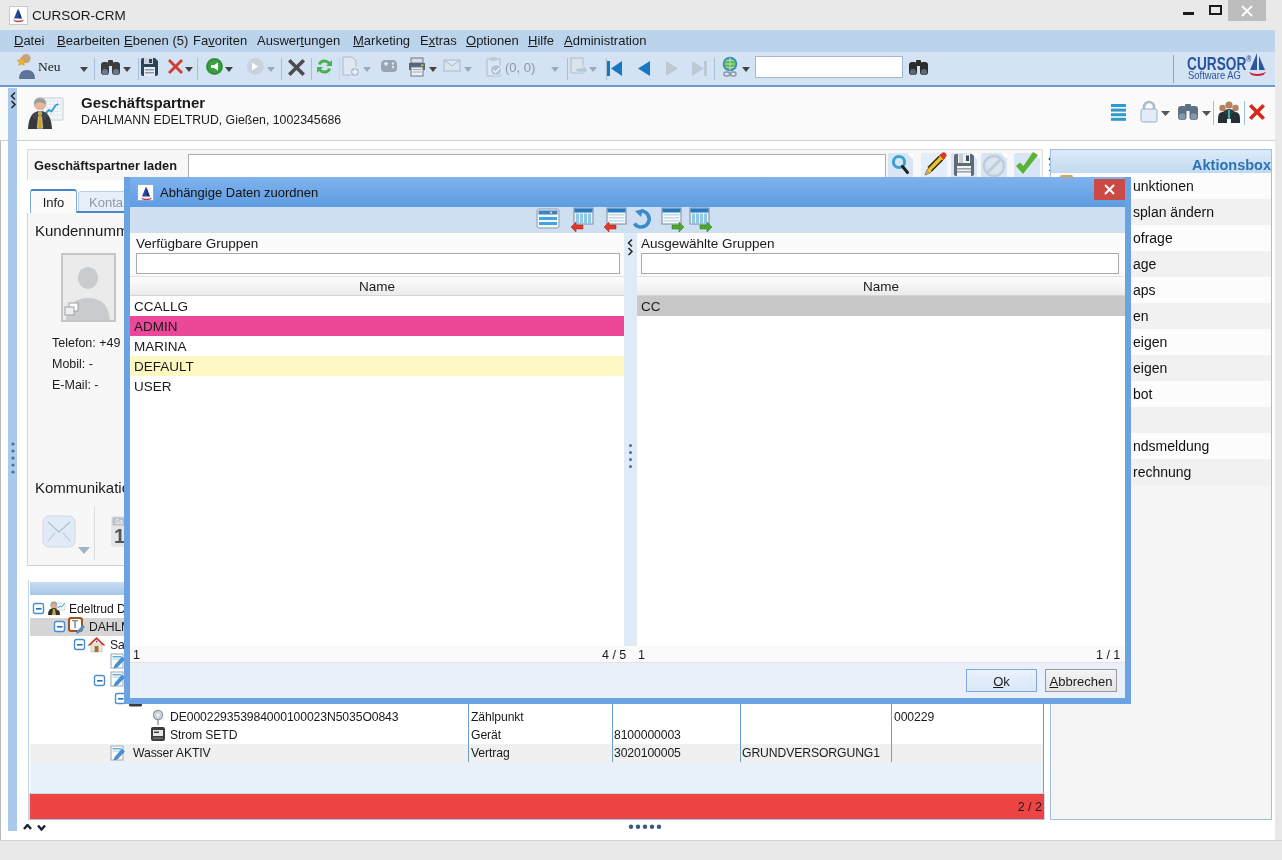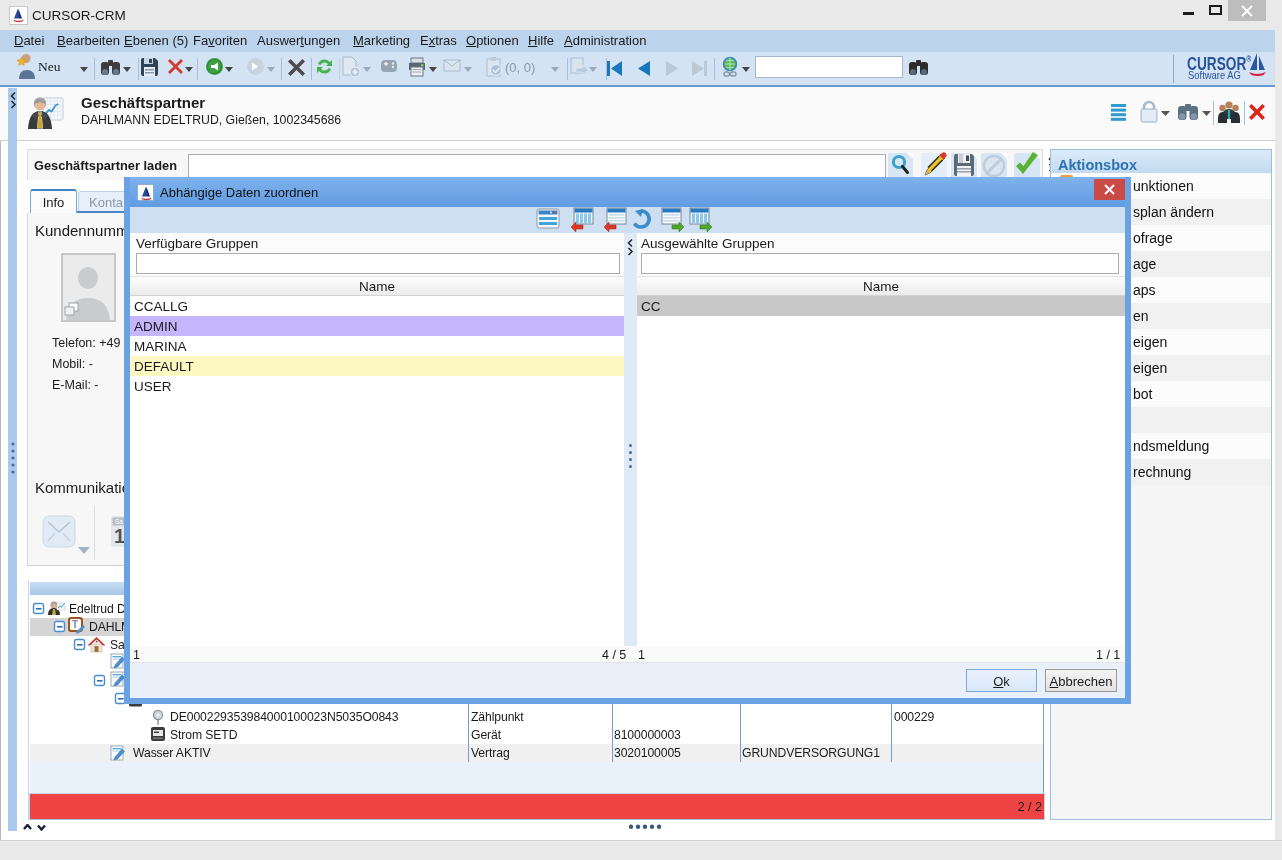--- a/index.html
+++ b/index.html
@@ -24,21 +24,21 @@
 #hdr { left:0; top:87px; width:1275px; height:54px; background:#fafafa; border-bottom:1px solid #cfcfcf; }
 #htitle { left:81px; top:94px; font-size:15px; font-weight:bold; }
 #hsub { left:81px; top:113px; font-size:12.3px; }
 #lstrip { left:8px; top:88px; width:9px; height:743px; background:#aac9ec; }
 
 #loadrow { left:27px; top:149px; width:1016px; height:31px; background:#f7f7f7; border:1px solid #dcdcdc; border-bottom:none; }
 #loadlbl { left:34px; top:158px; font-size:12.8px; font-weight:bold; }
 #loadinput { left:188px; top:154px; width:698px; height:25px; background:#fff; border:1px solid #abadb3; }
 
 #abox { left:1050px; top:149px; width:222px; height:671px; background:#f5f5f5; border:1px solid #9ebfdf; }
-#aboxhdr { left:0; top:0; width:220px; text-indent:7px; height:23px; background:linear-gradient(#dcebf9,#c2daf0); text-align:left; font-size:14.5px; font-weight:bold; color:#2d73b4; padding-top:7px; }
+#aboxhdr { left:0; top:0; width:220px; text-indent:7px; height:23px; background:linear-gradient(#dcebf9,#c2daf0); text-align:right; font-size:14.5px; font-weight:bold; color:#2d73b4; padding-top:7px; }
 .arow { position:absolute; left:0; width:220px; height:26px; font-size:14px; color:#111; }
 .arow span { position:absolute; left:82px; top:5px; }
 
 #lpanel { left:27px; top:213px; width:97px; height:353px; background:#f7f7f7; border-left:1px solid #d7d7d7; border-bottom:1px solid #d0d0d0; }
 #tabinfo { left:30px; top:189px; width:47px; height:24px; background:#fbfbfb; border:1px solid #7ea8d8; border-top:2px solid #4384c8; border-bottom:none; border-radius:3px 3px 0 0; text-align:center; padding-top:4px; font-size:13px; }
 #tabkonta { left:78px; top:191px; width:60px; height:22px; background:#e7f0fa; border:1px solid #b9cfe4; border-bottom:none; border-radius:3px 3px 0 0; color:#8a97a8; padding:3px 0 4px 10px; font-size:13px; }
 
 #tree { left:28px; top:580px; width:1016px; height:240px; background:#fff; border-left:1px solid #c5d6e8; }
 #treehdr { left:1px; top:2px; width:1014px; height:13px; background:linear-gradient(#c9ddf2,#a6c7e7); }
 .trow { position:absolute; left:1px; width:1014px; height:18px; font-size:12.2px; letter-spacing:-0.1px; }
@@ -609,21 +609,21 @@
       <svg width="31" height="21">
         <path d="M11 6 L20 15 M20 6 L11 15" stroke="#fff" stroke-width="2"></path>
       </svg>
     </div>
 <div class="abs" id="dlgtools"></div>
 <div class="abs" id="dlgbody">
   <div class="abs" style="left:6px;top:3px;font-size:13.5px;">Verfügbare Gruppen</div>
   <div class="fld" style="left:6px;width:484px;"></div>
   <div class="phdr" style="left:0px;width:494px;">Name</div>
   <div class="prow" style="left:0;top:63px;width:494px;background:#fff">CCALLG</div>
-  <div class="prow" style="left:0;top:83px;width:494px;background:#c4b5fd">ADMIN</div>
+  <div class="prow" style="left:0;top:83px;width:494px;background:#ec4899">ADMIN</div>
   <div class="prow" style="left:0;top:103px;width:494px;background:#fff">MARINA</div>
   <div class="prow" style="left:0;top:123px;width:586px;background:#fef9c3">DEFAULT</div>
   <div class="prow" style="left:0;top:143px;width:494px;background:#fff">USER</div>
   <div class="abs" style="left:0;top:163px;width:494px;height:250px;background:#fff"></div>
   <div class="abs" id="dlgdiv"></div>
 <div class="abs" style="left:498px;top:210px;width:5px;height:26px;">
         <svg width="5" height="26">
           <g fill="#4a6d94">
             <circle cx="2.5" cy="2.5" r="1.5"></circle>
             <circle cx="2.5" cy="9.5" r="1.5"></circle>

